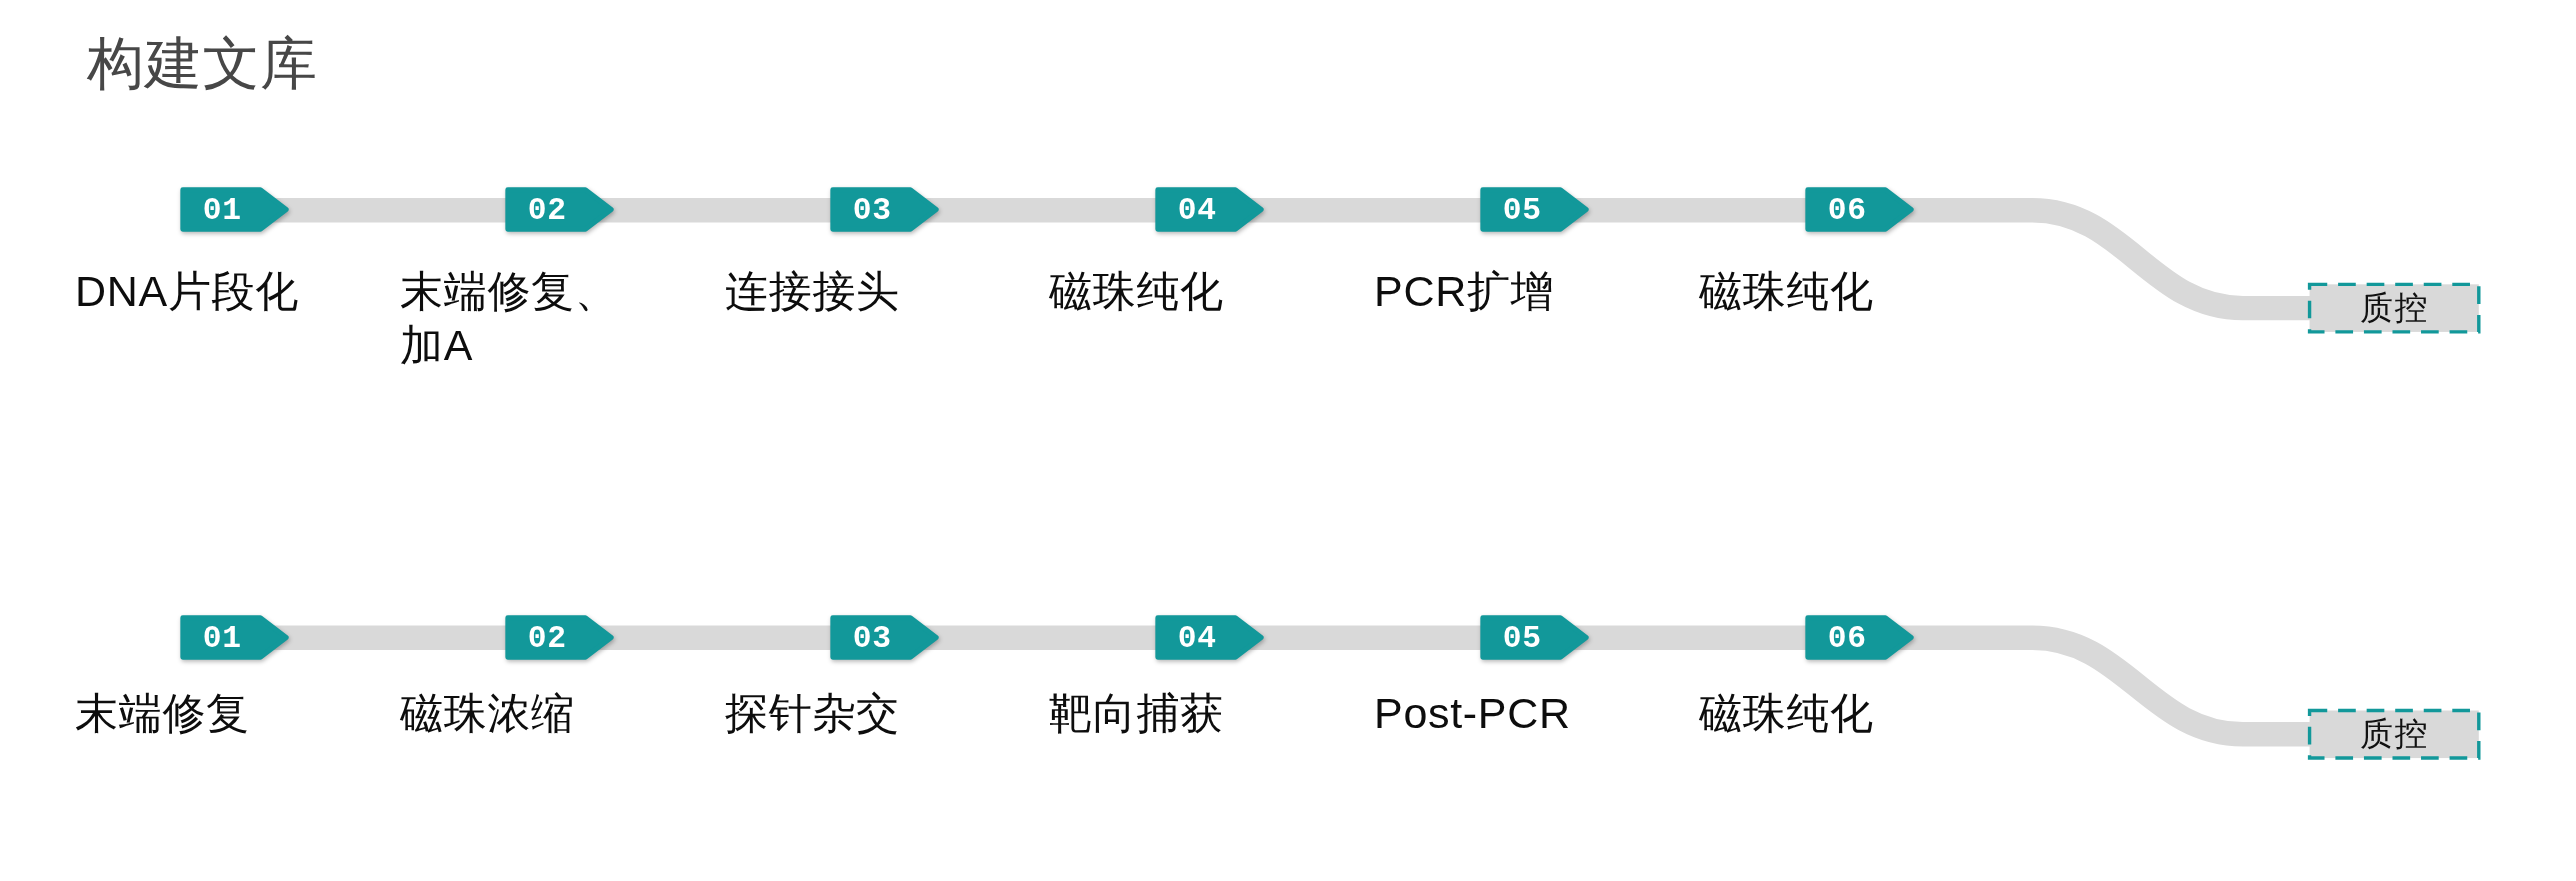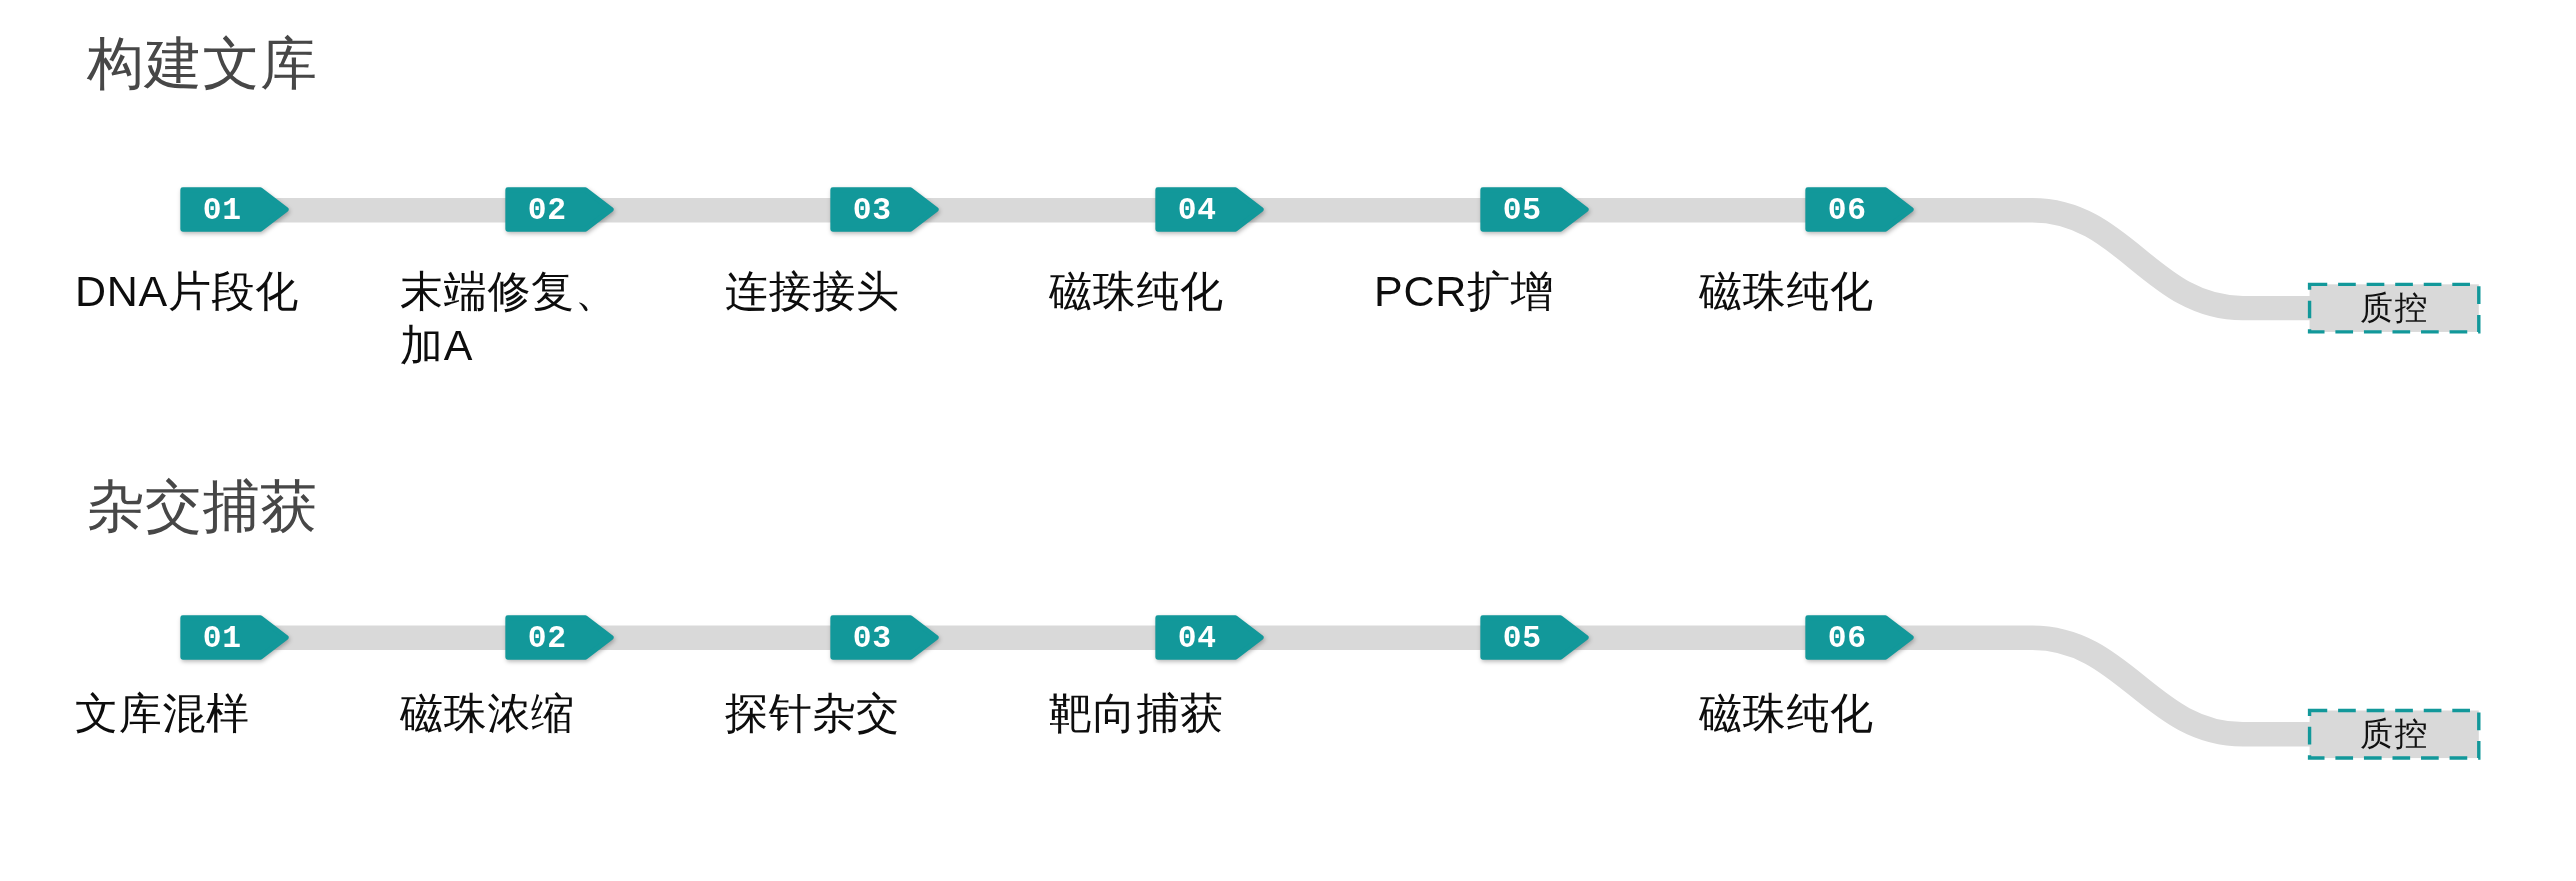--- a/index.html
+++ b/index.html
@@ -103,21 +103,20 @@
   <div class="step-label" style="left:75px;top:264px">DNA片段化</div>
   <div class="step-label" style="left:400px;top:264px">末端修复、
 加A</div>
   <div class="step-label" style="left:725px;top:264px">连接接头</div>
   <div class="step-label" style="left:1049px;top:264px">磁珠纯化</div>
   <div class="step-label" style="left:1374px;top:264px">PCR扩增</div>
   <div class="step-label" style="left:1699px;top:264px">磁珠纯化</div>
 
   <div class="qc-label" style="left:2310px;top:284px">质控</div>
 
-  <div class="section-title" style="left:87px;top:478px">杂交捕获</div>
 
   <div class="badge" style="left:180px;top:615px">
     <svg width="109" height="45" viewBox="0 0 160 66">
       <path class="arrow-path" d="M4 4 H118 L156 33 L118 62 H4 Z"></path>
       <text class="badge-num" x="62" y="35">01</text>
     </svg>
   </div>
   <div class="badge" style="left:505px;top:615px">
     <svg width="109" height="45" viewBox="0 0 160 66">
       <path class="arrow-path" d="M4 4 H118 L156 33 L118 62 H4 Z"></path>
@@ -142,22 +141,23 @@
       <text class="badge-num" x="62" y="35">05</text>
     </svg>
   </div>
   <div class="badge" style="left:1805px;top:615px">
     <svg width="109" height="45" viewBox="0 0 160 66">
       <path class="arrow-path" d="M4 4 H118 L156 33 L118 62 H4 Z"></path>
       <text class="badge-num" x="62" y="35">06</text>
     </svg>
   </div>
 
-  <div class="step-label" style="left:75px;top:686px">文库混样</div>
+  <div class="step-label" style="left:75px;top:686px">末端修复</div>
   <div class="step-label" style="left:725px;top:686px">探针杂交</div>
   <div class="step-label" style="left:400px;top:686px">磁珠浓缩</div>
   <div class="step-label" style="left:1049px;top:686px">靶向捕获</div>
+  <div class="step-label" style="left:1374px;top:686px">Post-PCR</div>
   <div class="step-label" style="left:1699px;top:686px">磁珠纯化</div>
 
   <div class="qc-label" style="left:2310px;top:710px">质控</div>
 
 </div>
 
 
 </body></html>

